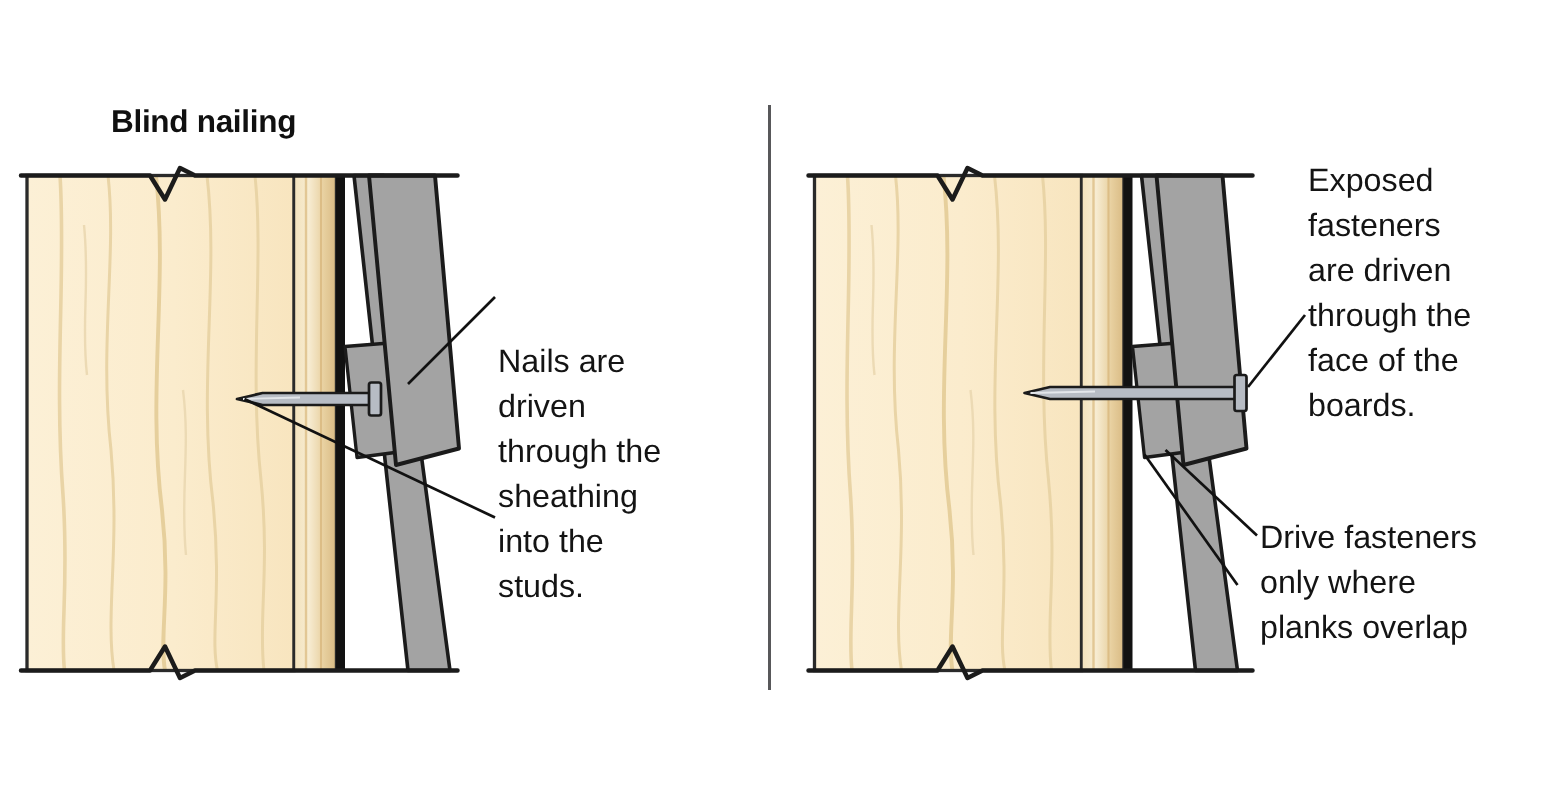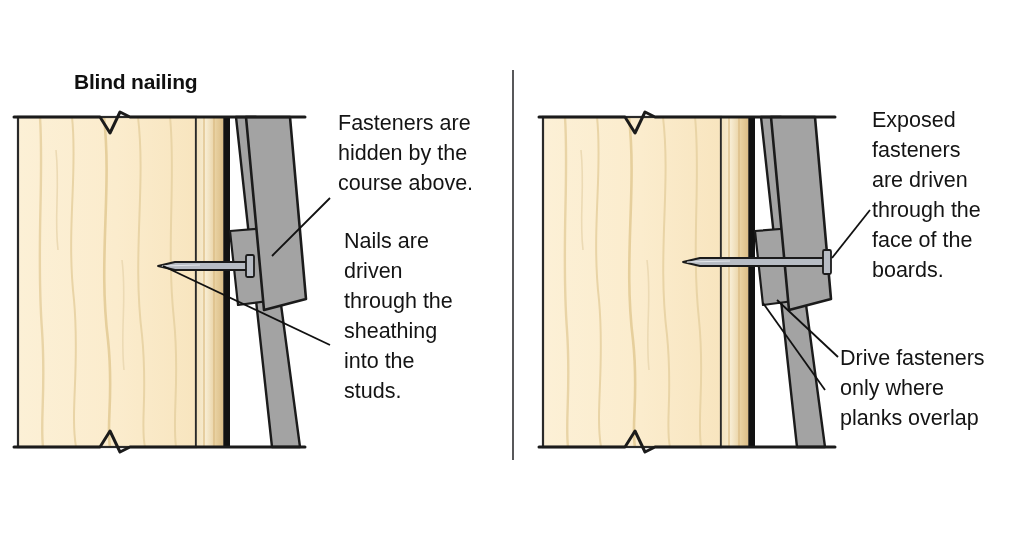--- a/index.html
+++ b/index.html
@@ -34,21 +34,21 @@
   #title-face  { left: 605px; top: 70px; }
 
   .callout {
     position: absolute;
     font-size: 21.5px;
     line-height: 30px;
     color: #141414;
     white-space: pre-line;
   }
   #callout-blind-1 { left: 338px; top: 108px; width: 180px; }
-  #callout-blind-2 { left: 344px; top: 226px; width: 180px; }
+  #callout-blind-2 { left: 332px; top: 226px; width: 180px; }
   #callout-face-1  { left: 872px; top: 105px; width: 168px; }
   #callout-face-2  { left: 840px; top: 343px; width: 195px; }
 
   #divider {
     position: absolute;
     left: 512px;
     top: 70px;
     width: 2px;
     height: 390px;
     background: #58585a;
@@ -128,23 +128,20 @@
     </g>
 
     <g>
       <path d="M14 447 L 100 447 L 110 431 L 120 452 L 130 447 L 305 447" stroke="#1b1b1b" stroke-width="3" fill="none" stroke-linejoin="round" stroke-linecap="round"></path>
     </g>
 
     <path d="M330 198 L 272 256" stroke="#111111" stroke-width="1.8" fill="none"></path>
     <path d="M330 345 L 163 266" stroke="#111111" stroke-width="1.8" fill="none"></path>
   </svg>
 
-  <div class="callout" id="callout-blind-1">Fasteners are
-hidden by the
-course above.</div>
   <div class="callout" id="callout-blind-2">Nails are
 driven
 through the
 sheathing
 into the
 studs.</div>
 
   <div id="divider"></div>
 
 

